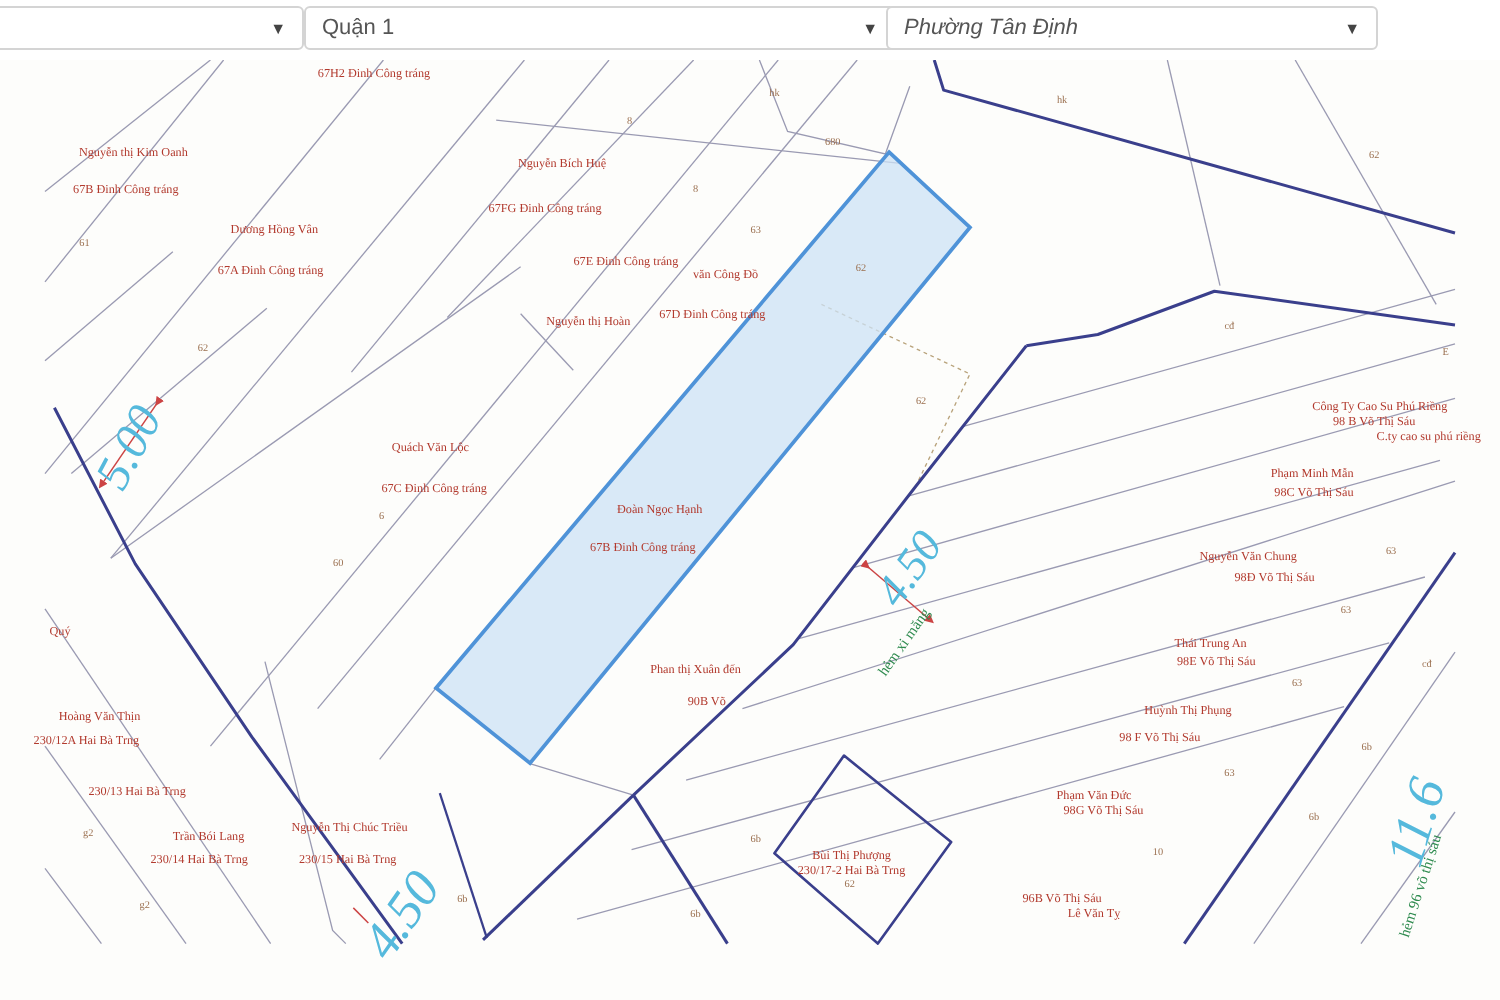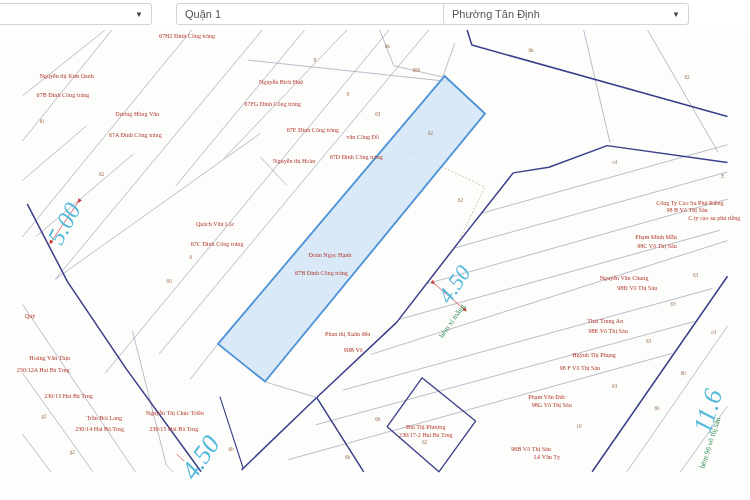--- a/index.html
+++ b/index.html
@@ -6,22 +6,22 @@
   body{width:750px;height:500px;overflow:hidden;background:#ffffff;
        font-family:"Liberation Sans",sans-serif;}
   
   .topbar{position:absolute;top:0;left:0;width:750px;height:30px;background:#ffffff;z-index:5;}
   .selectbox{position:absolute;top:3px;height:22px;background:#fff;border:1px solid #d4d4d4;
              border-radius:3px;box-sizing:border-box;display:flex;align-items:center;
              padding:0 8px;font-size:11px;color:#555;cursor:pointer;}
   .selectbox .val{flex:1;white-space:nowrap;overflow:hidden;}
   .selectbox .caret{color:#444;font-size:8px;margin-left:6px;}
   #sel1{left:-60px;width:212px;}
-  #sel2{left:176px;width:296px;}
-  #sel3{left:443px;width:246px;}
+  #sel2{left:152px;width:296px;}
+  #sel3{left:443px;width:246px;font-style:italic;}
   
   .map{position:absolute;top:30px;left:0;width:750px;height:470px;background:#fdfdfb;}
   svg text{user-select:none;}
   .owner{fill:#b23a2e;font-family:"Liberation Serif",serif;font-size:6.5px;text-anchor:middle;}
   .pnum{fill:#9b7050;font-family:"Liberation Serif",serif;font-size:5.5px;text-anchor:middle;}
   .dim{fill:#55b9dc;font-family:"Liberation Serif",serif;font-style:italic;text-anchor:middle;}
   .street{fill:#2f8b4f;font-family:"Liberation Serif",serif;font-size:8px;text-anchor:middle;}
 </style>
 </head>
 <body>

